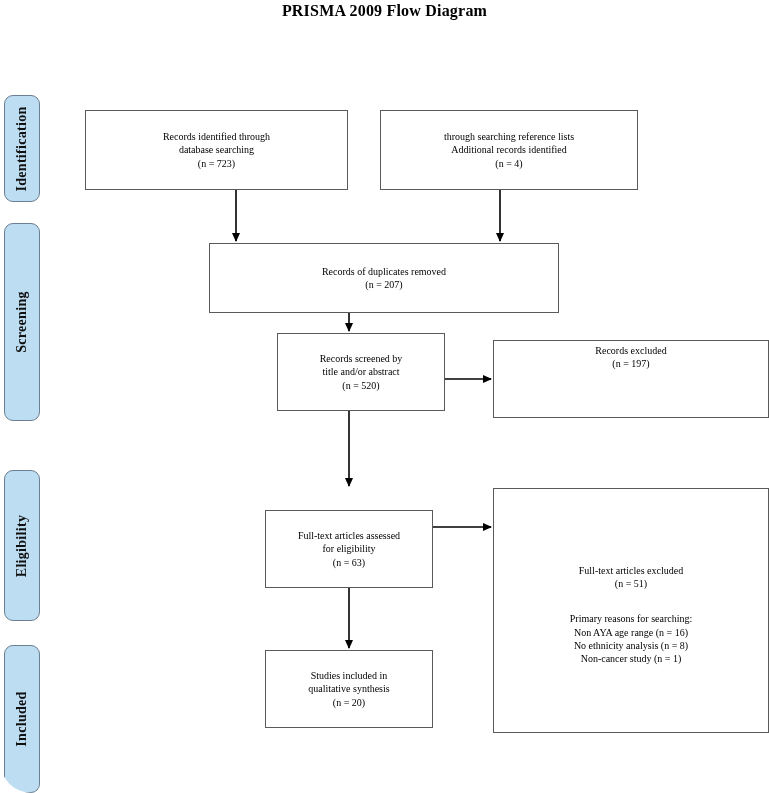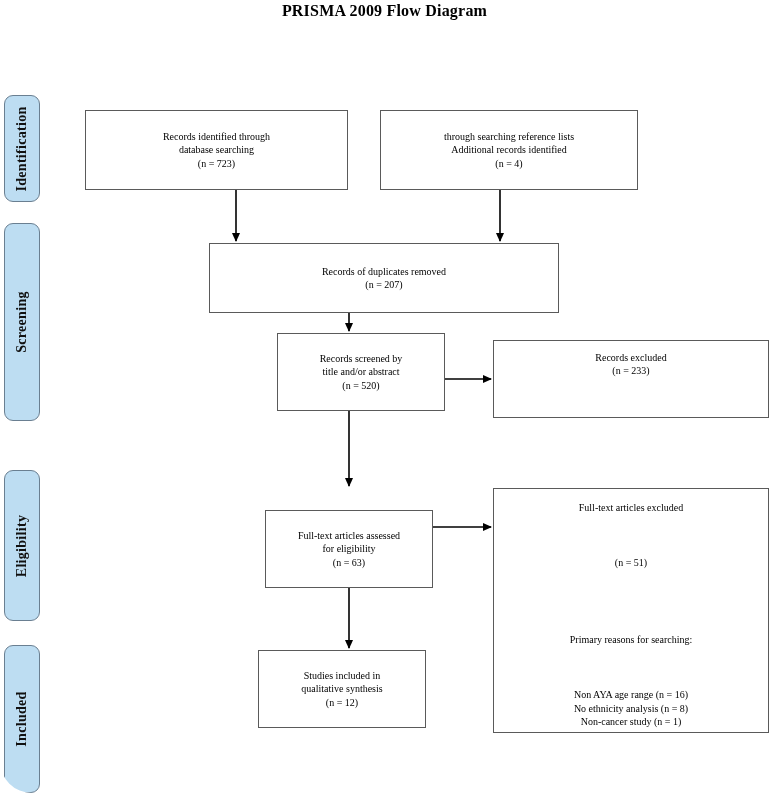--- a/index.html
+++ b/index.html
@@ -67,34 +67,34 @@
     display: flex;
     flex-direction: column;
     align-items: center;
     justify-content: center;
     text-align: center;
     font-size: 10px;
     line-height: 1.32;
     padding: 4px 6px;
   }
   .flow-box .line { display: block; white-space: nowrap; }
-  .flow-box.top-align { justify-content: flex-start; padding-top: 10px; }
+  .flow-box.top-align { justify-content: flex-start; padding-top: 3px; }
 
   #box-records-identified { left: 85px;  top: 110px; width: 263px; height: 80px; }
   #box-additional-records { left: 380px; top: 110px; width: 258px; height: 80px; }
   #box-duplicates-removed { left: 185px; top: 243px; width: 350px; height: 70px; margin-left: 24px; }
   #box-records-screened   { left: 277px; top: 333px; width: 168px; height: 78px; text-align: right; }
   #box-records-excluded   { left: 493px; top: 340px; width: 276px; height: 78px; }
   #box-fulltext-assessed  { left: 265px; top: 488px; width: 168px; height: 78px; margin-top: 22px; }
   #box-fulltext-excluded  { left: 493px; top: 488px; width: 276px; height: 245px; }
-  #box-studies-included   { left: 258px; top: 650px; width: 168px; height: 78px; }
+  #box-studies-included   { left: 265px; top: 650px; width: 168px; height: 78px; }
 
   
   #box-fulltext-excluded {
-    justify-content: space-between;
+    justify-content: center;
     padding-top: 12px;
   }
   .reasons-heading { margin-top: 22px; display: block; white-space: nowrap; }
   .reasons-list { }
   .reasons-list .line { display: block; white-space: nowrap; }
 
   
   #connectors {
     position: absolute;
     left: 0;
@@ -164,21 +164,21 @@
   </div>
 
   <div class="flow-box" id="box-records-screened">
     <span class="line">Records screened by</span>
     <span class="line">title and/or abstract</span>
     <span class="line">(n = 520)</span>
   </div>
 
   <div class="flow-box top-align" id="box-records-excluded">
     <span class="line">Records excluded</span>
-    <span class="line">(n = 233)</span>
+    <span class="line">(n = 197)</span>
   </div>
 
   <div class="flow-box" id="box-fulltext-assessed">
     <span class="line">Full-text articles assessed</span>
     <span class="line">for eligibility</span>
     <span class="line">(n = 63)</span>
   </div>
 
   <div class="flow-box" id="box-fulltext-excluded">
     <span class="line">Full-text articles excluded</span>
@@ -187,16 +187,16 @@
     <div class="reasons-list">
       <span class="line">Non AYA age range (n = 16)</span>
       <span class="line">No ethnicity analysis (n = 8)</span>
       <span class="line">Non-cancer study (n = 1)</span>
     </div>
   </div>
 
   <div class="flow-box" id="box-studies-included">
     <span class="line">Studies included in</span>
     <span class="line">qualitative synthesis</span>
-    <span class="line">(n = 12)</span>
+    <span class="line">(n = 20)</span>
   </div>
 
 </div>
 
 </body></html>

